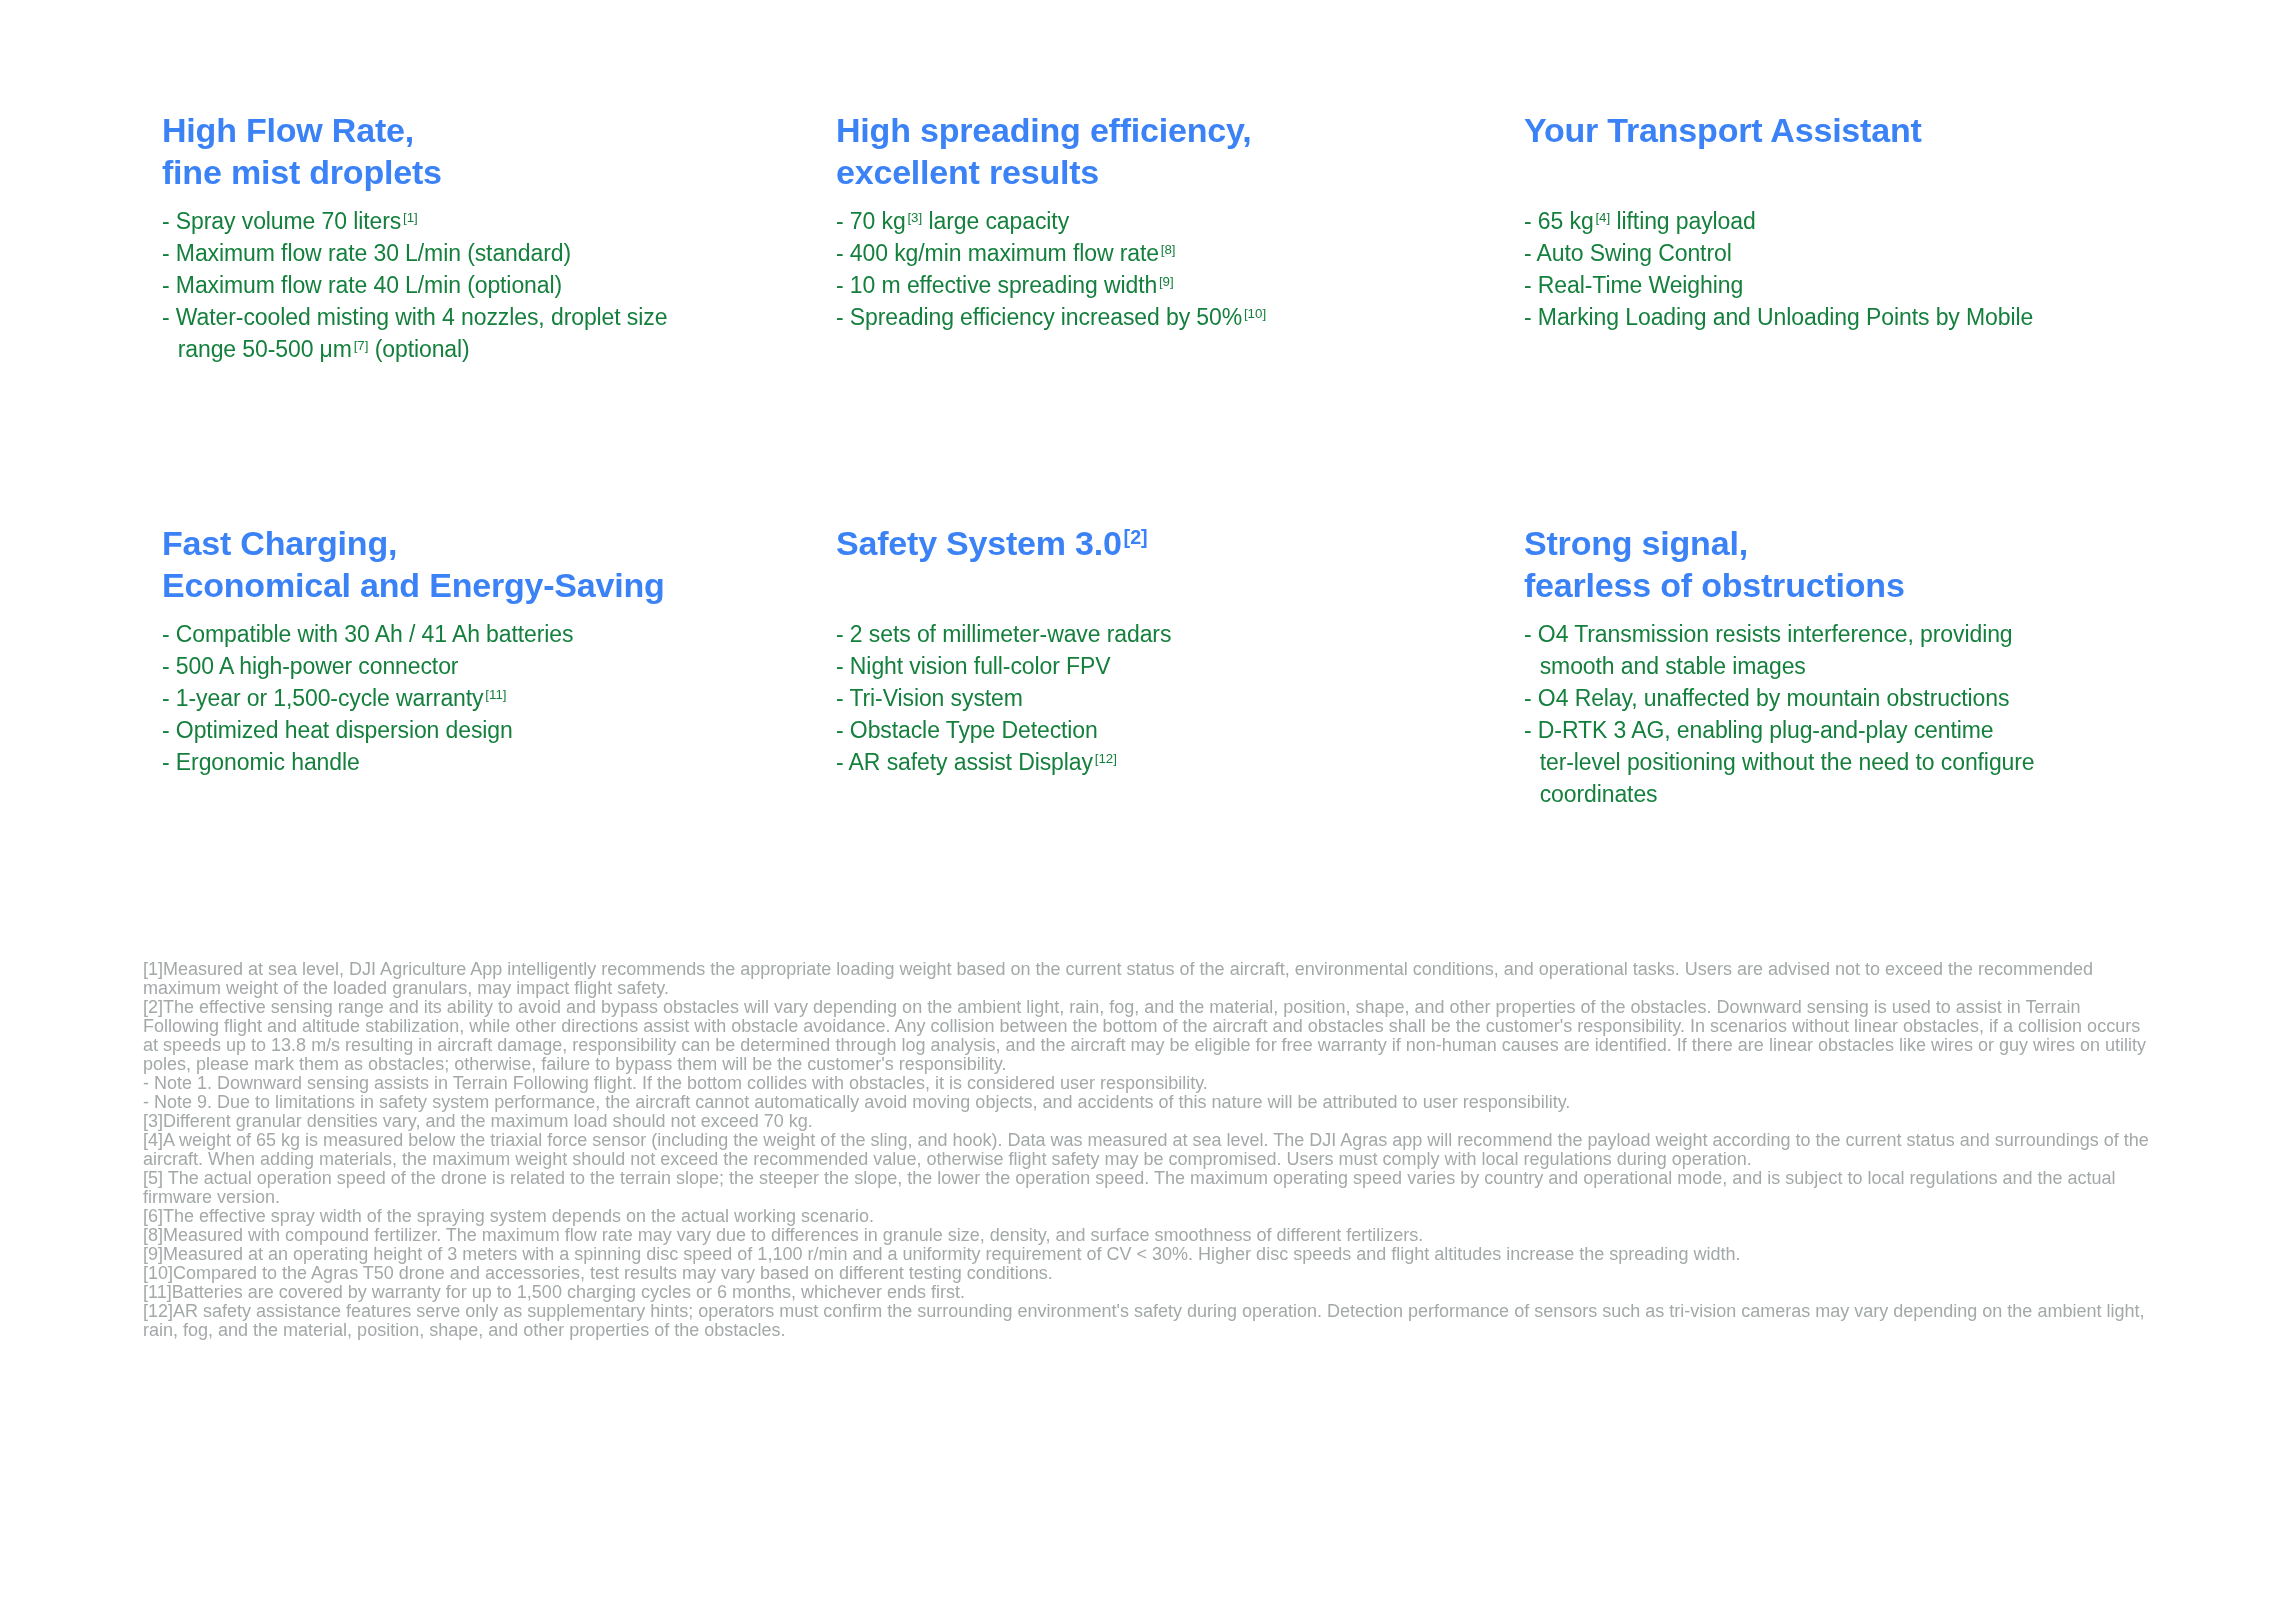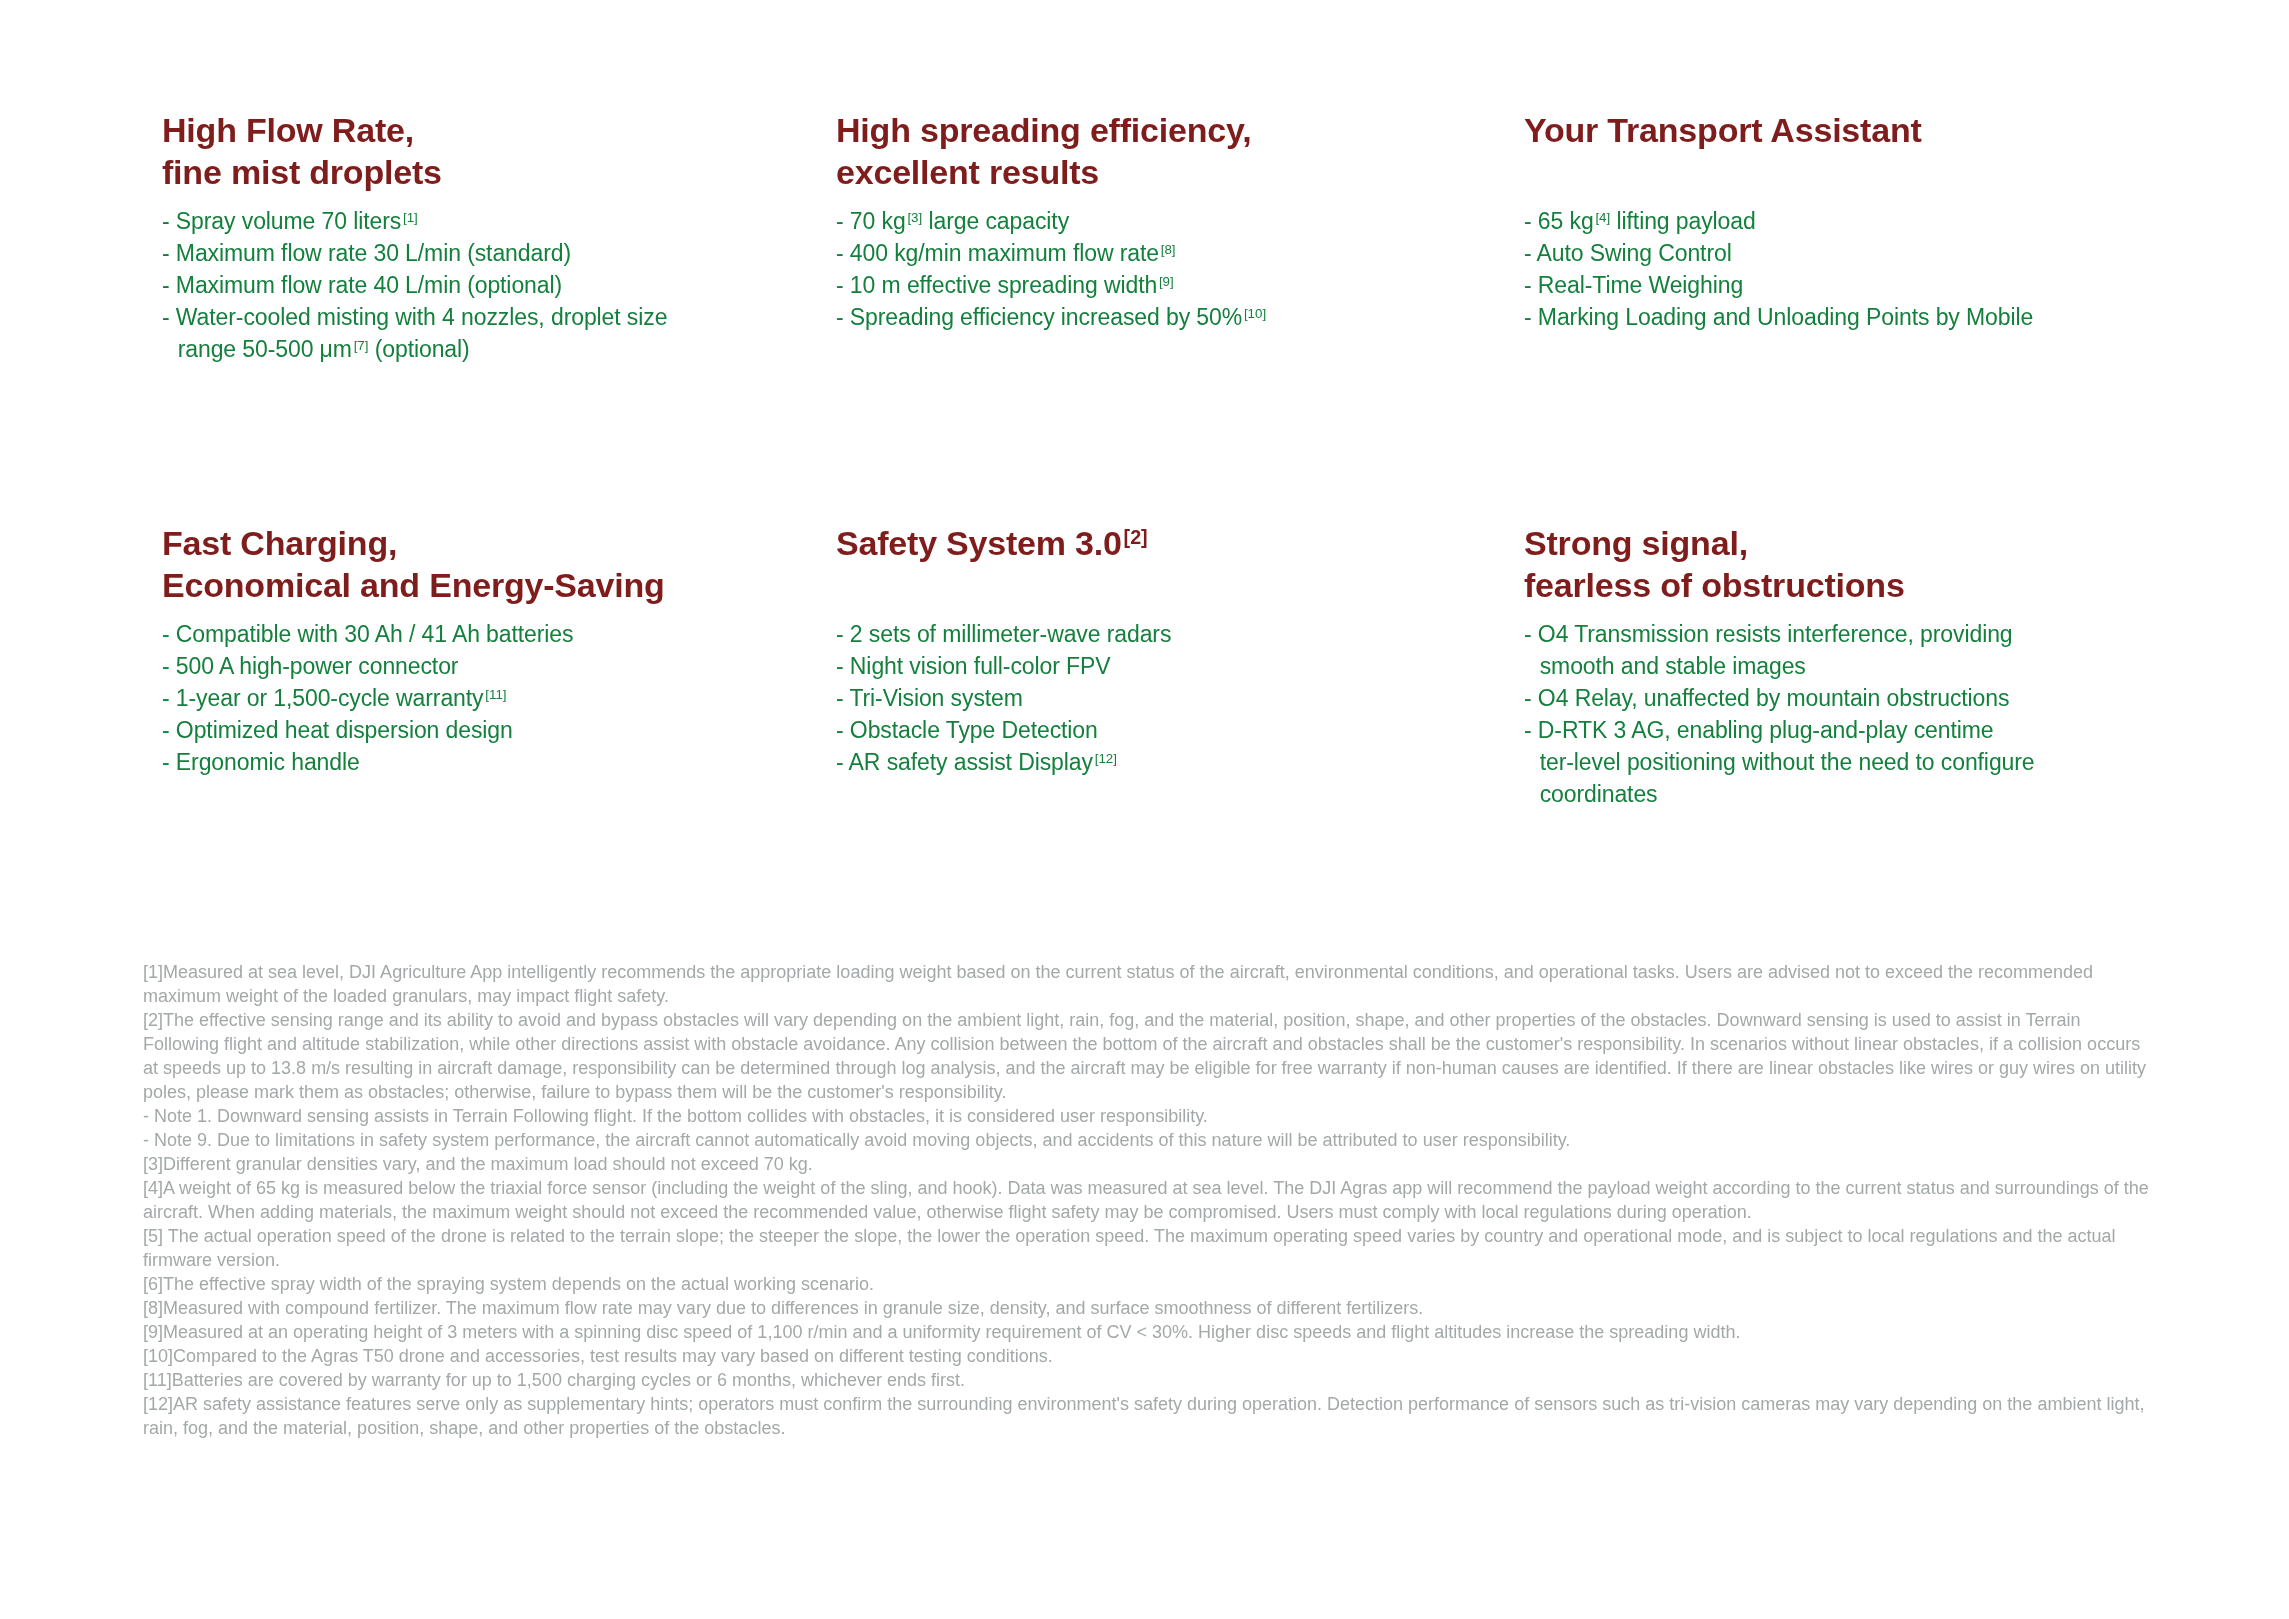--- a/index.html
+++ b/index.html
@@ -22,21 +22,21 @@
     grid-template-columns: 674px 688px 646px;
     grid-template-rows: 413px auto;
   }
   .feature { overflow: visible; }
   .ftitle {
     margin: 0;
     height: 96px;
     font-size: 34px;
     line-height: 42px;
     font-weight: 700;
-    color: #7f1d1d;
+    color: #3b82f6;
     letter-spacing: -0.2px;
   }
   .tline { display: block; }
   .fitems {
     list-style: none;
     margin: 0;
     padding: 0;
     font-size: 23px;
     line-height: 32px;
     color: #15803d;
@@ -54,21 +54,21 @@
     top: -0.55em;
     margin-left: 1.8px;
     letter-spacing: 0;
   }
   .footnotes {
     position: absolute;
     left: 143px;
     top: 960px;
     width: 2017px;
     font-size: 18px;
-    line-height: 24px;
+    line-height: 19px;
     color: #a3a8a8;
     letter-spacing: 0;
   }
   .fnote { margin: 0; }
 </style>
 </head>
 <body>
 
 <main class="page">
   <section class="features" id="features">

